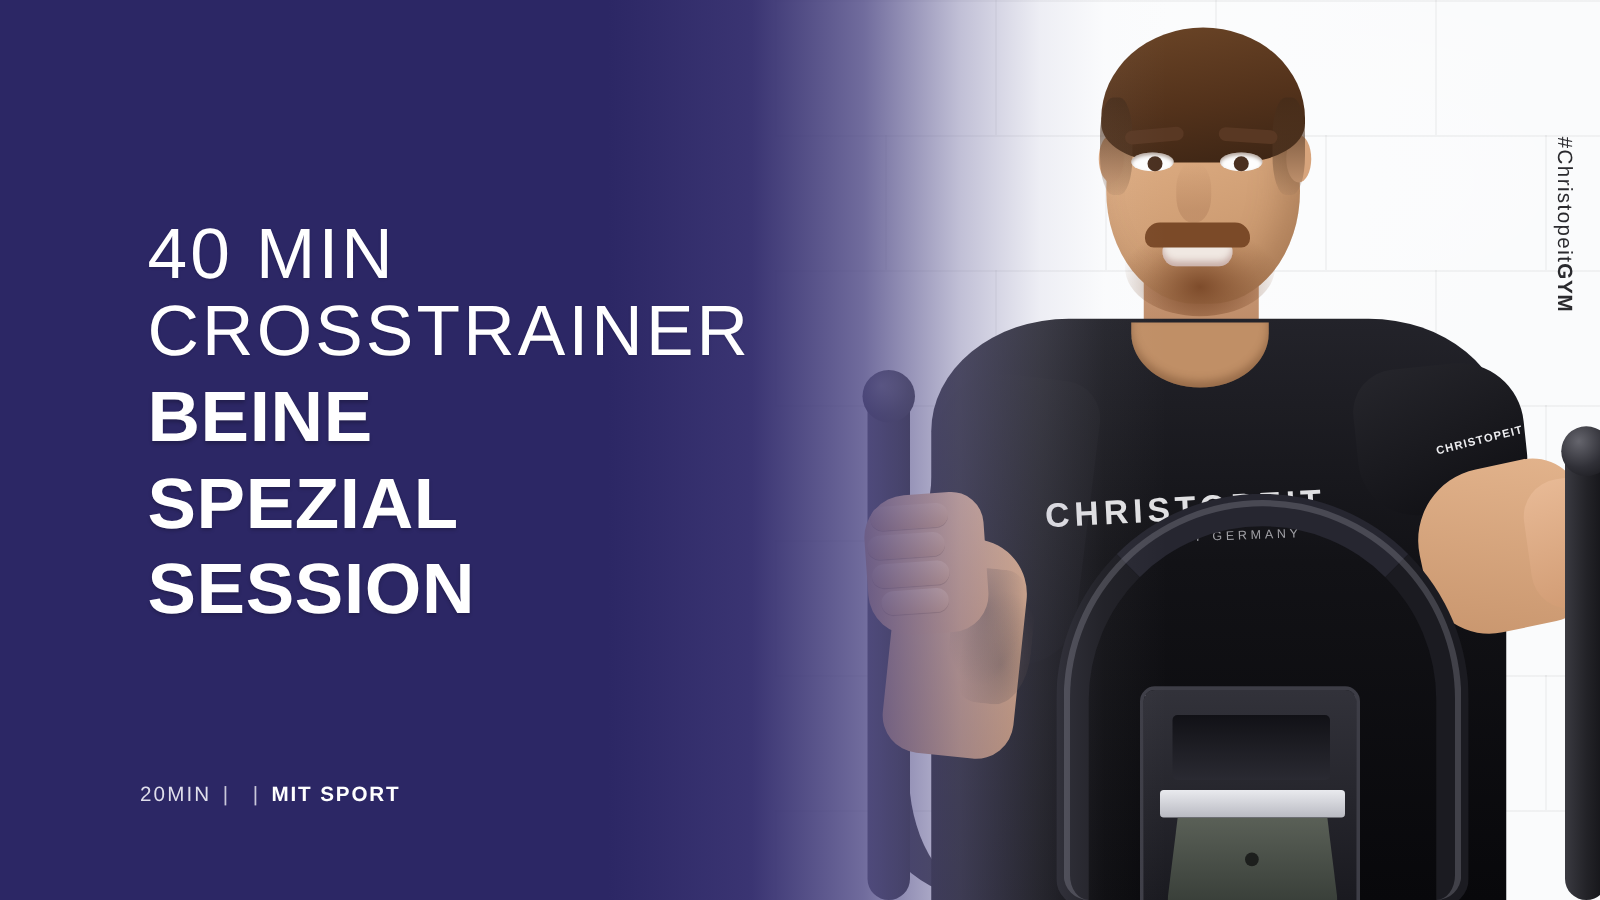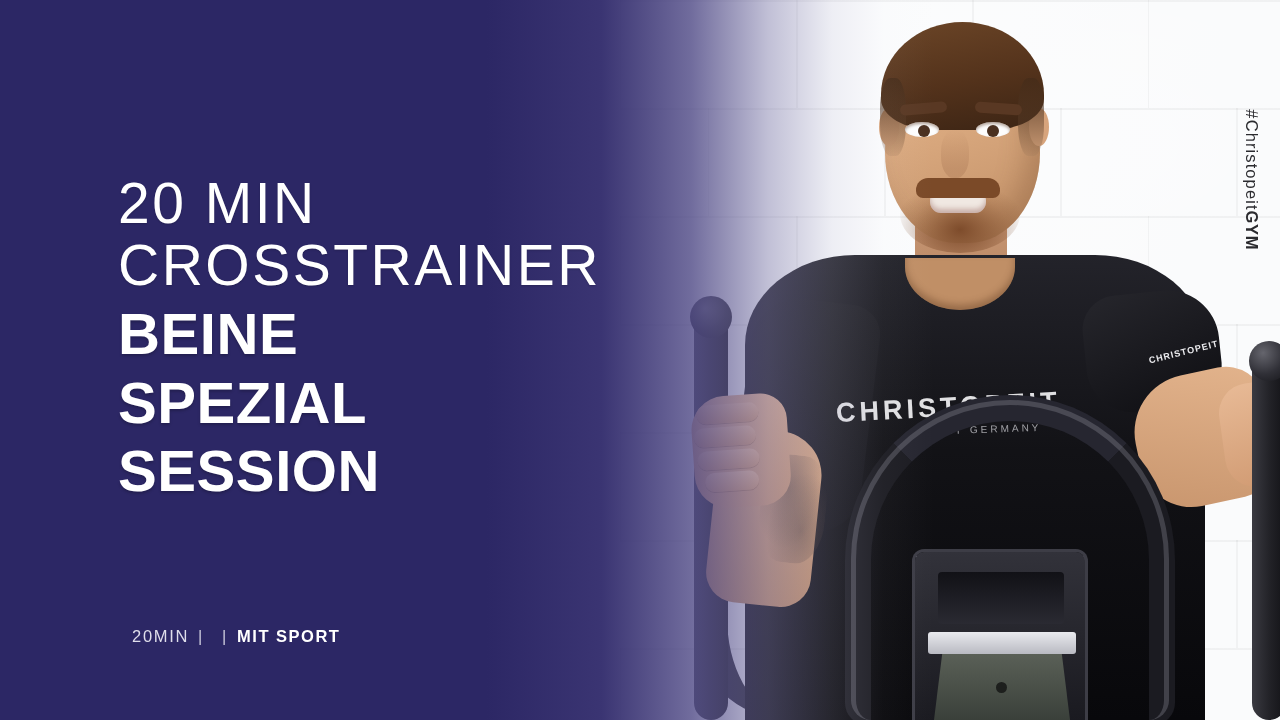--- a/index.html
+++ b/index.html
@@ -348,21 +348,21 @@
     font-size:57px;
     font-weight:700;
     letter-spacing:0.5px;
     margin-top:13px;
     text-shadow:0 2px 3px rgba(0,0,0,0.22);
     transform:scaleX(1.02);
     transform-origin:left center;
   }
 
   .caption {
-    position:absolute; left:132px; top:627px;
+    position:absolute; left:112px; top:627px;
     color:#e9e8f2;
     font-size:16.5px;
     letter-spacing:1.7px;
     white-space:nowrap;
     display:flex; align-items:baseline;justify-content:space-between;
   }
   .caption .cap-light { font-weight:300; color:#dfdeeb; }
   .caption .cap-sep { font-weight:300; color:#c9c8da; padding:0 9px; }
   .caption .cap-bold { font-weight:700; color:#ffffff; letter-spacing:1.5px; }
 
@@ -446,21 +446,21 @@
   <div class="hand-l">
     <div class="finger" style="left:6px;  top:8px;"></div>
     <div class="finger" style="left:2px;  top:31px;"></div>
     <div class="finger" style="left:4px;  top:54px;"></div>
     <div class="finger" style="left:10px; top:76px; width:54px;"></div>
   </div>
 
   <div class="overlay"></div>
 
   <div class="titles">
-    <div class="t-line t-thin">20 MIN</div>
+    <div class="t-line t-thin">40 MIN</div>
     <div class="t-line t-thin l2">CROSSTRAINER</div>
     <div class="t-line t-bold">BEINE</div>
     <div class="t-line t-bold">SPEZIAL</div>
     <div class="t-line t-bold">SESSION</div>
   </div>
 
   <div class="caption">
     <span class="cap-light">20MIN</span>
     <span class="cap-sep">|</span>
     <span class="cap-sep">|</span>

